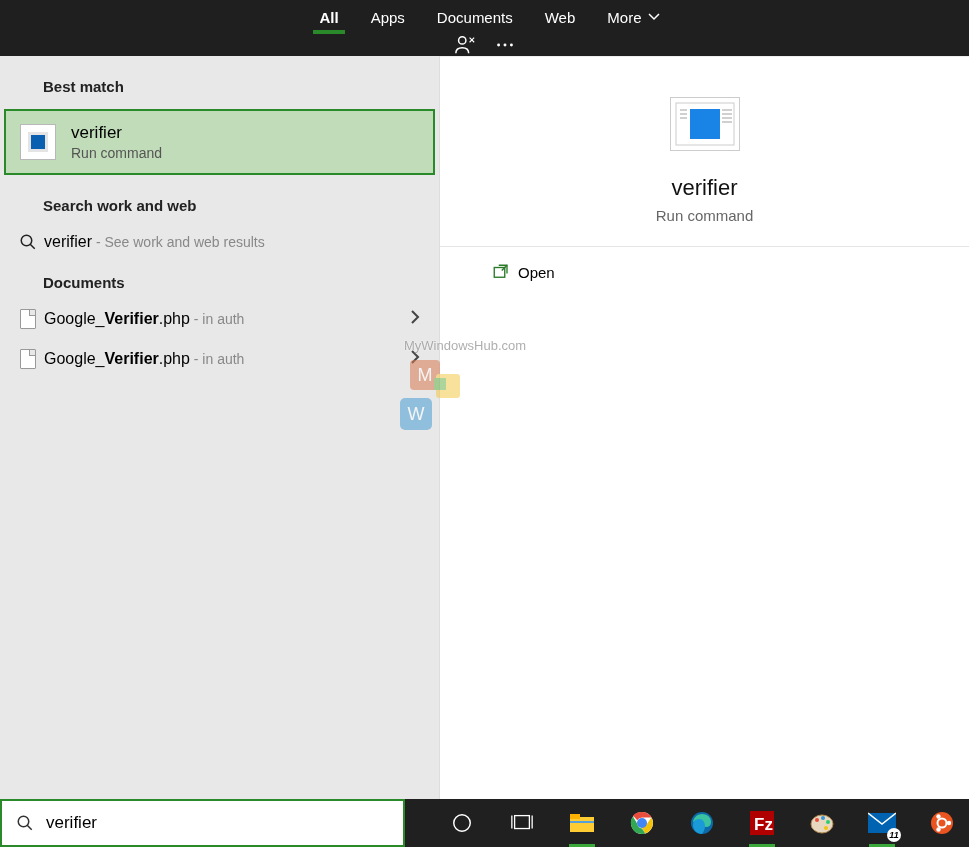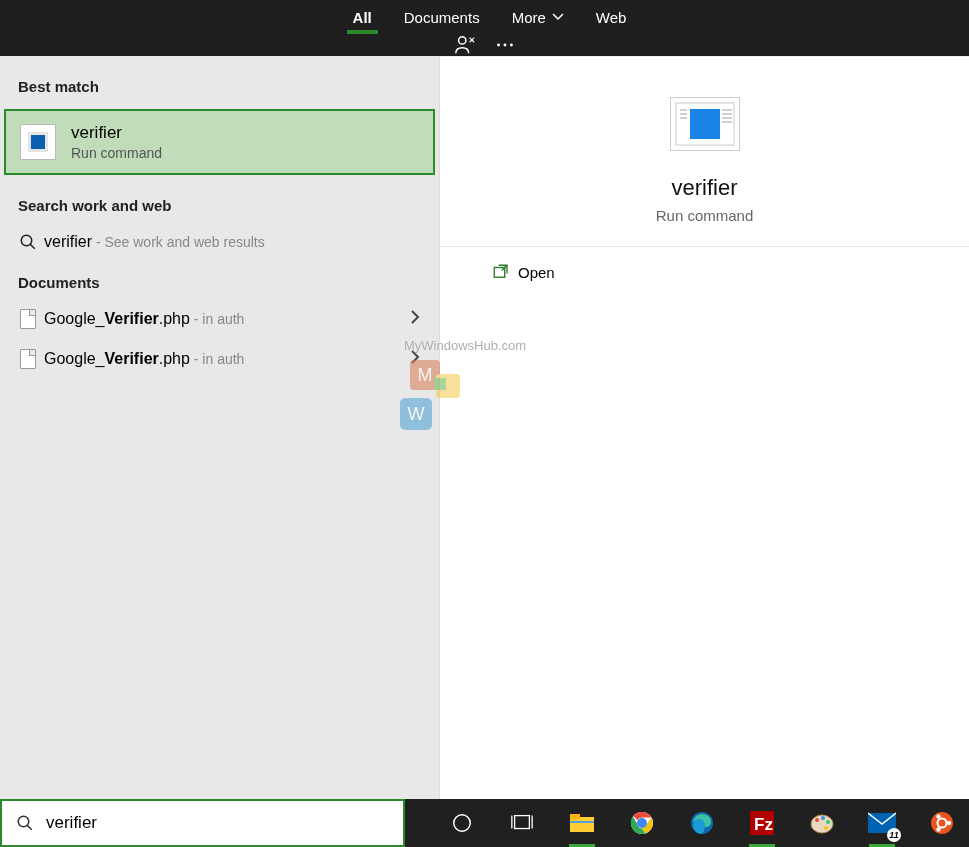--- a/index.html
+++ b/index.html
@@ -12,21 +12,21 @@
     .tab.active::after { content: ""; position: absolute; left: 10px; right: 10px; bottom: 0; height: 4px; background: #2a8a2a; }
     .tab.active { font-weight: 600; }
     .chev-down { margin-left: 6px; }
     .tabbar .right-icons { display: flex; align-items: center; gap: 18px; padding-right: 10px; }
 
     
     .main { display: flex; height: calc(100% - 56px - 48px); }
     .left { width: 440px; background: #e8e8e8; border-right: 1px solid #ddd; padding-top: 10px; position: relative; }
     .right { flex: 1; background: #fff; padding-top: 40px; border-top: 1px solid #eee; }
 
-    .section-label { font-size: 15px; font-weight: 600; color: #222; padding: 12px 18px 8px; }
+    .section-label { font-size: 15px; font-weight: 600; color: #222; padding: 12px 18px 8px; margin-left: 25px; }
 
     .best-match { margin: 6px 4px 10px; border: 2px solid #2a8a2a; background: #c0dcb8; padding: 12px 14px; display: flex; align-items: center; gap: 15px; cursor: pointer; }
     .best-match .bm-icon { width: 36px; height: 36px; background: #fff; border: 1px solid #b8b8b8; display: flex; align-items: center; justify-content: center; }
     .bm-inner { width: 20px; height: 20px; background: linear-gradient(#0a5fb0,#0a5fb0); border: 3px solid #e4e4e4; }
     .best-match .bm-title { font-size: 17px; color: #000; }
     .best-match .bm-sub { font-size: 14px; color: #555; margin-top: 2px; }
 
     .row { display: flex; align-items: center; padding: 10px 18px; gap: 6px; cursor: pointer; }
     .row .icon-slot { width: 20px; height: 20px; display: flex; align-items: center; justify-content: center; flex-shrink: 0; }
     .row .row-text { font-size: 16px; color: #000; flex: 1; white-space: nowrap; overflow: hidden; }
@@ -60,28 +60,29 @@
     .gap { width: 4px; }
     .seg-pre { color: #000; }
     .seg-bold { font-weight: 700; }
   </style>
 </head>
 <body>
 
 <div class="tabbar">
   <div class="tabs">
     <div class="tab active">All</div>
+    <div class="tab">Apps</div>
     <div class="tab">Documents</div>
+    <div class="tab">Web</div>
     <div class="tab">
       <span>More</span>
       <svg class="chev-down" width="12" height="12" viewBox="0 0 12 12">
           <path d="M1 3 L6 8 L11 3" stroke="#fff" stroke-width="1.5" fill="none"></path>
         </svg>
     </div>
-    <div class="tab">Web</div>
   </div>
   <div class="right-icons">
     <svg width="22" height="22" viewBox="0 0 24 24" fill="none" stroke="#fff" stroke-width="1.6">
         <circle cx="9" cy="7" r="4"></circle>
         <path d="M2 21c0-4 3-6 7-6s7 2 7 6"></path>
         <path d="M17 4l5 5M17 9l5-5" stroke-width="1.2"></path>
       </svg>
     <svg width="22" height="22" viewBox="0 0 24 24" fill="#fff">
         <circle cx="5" cy="12" r="1.6"></circle>
         <circle cx="12" cy="12" r="1.6"></circle>

